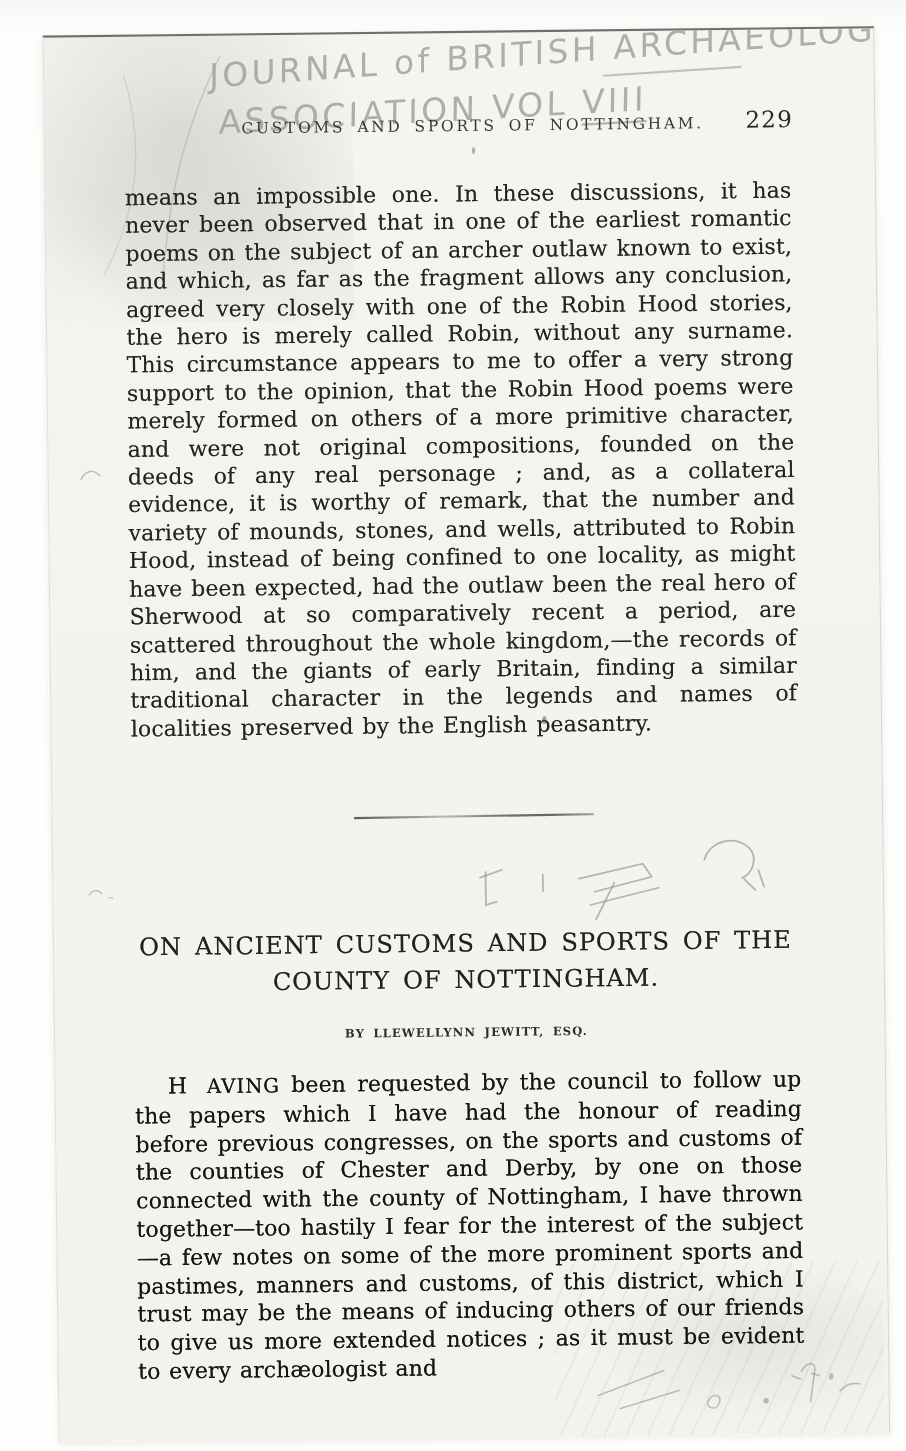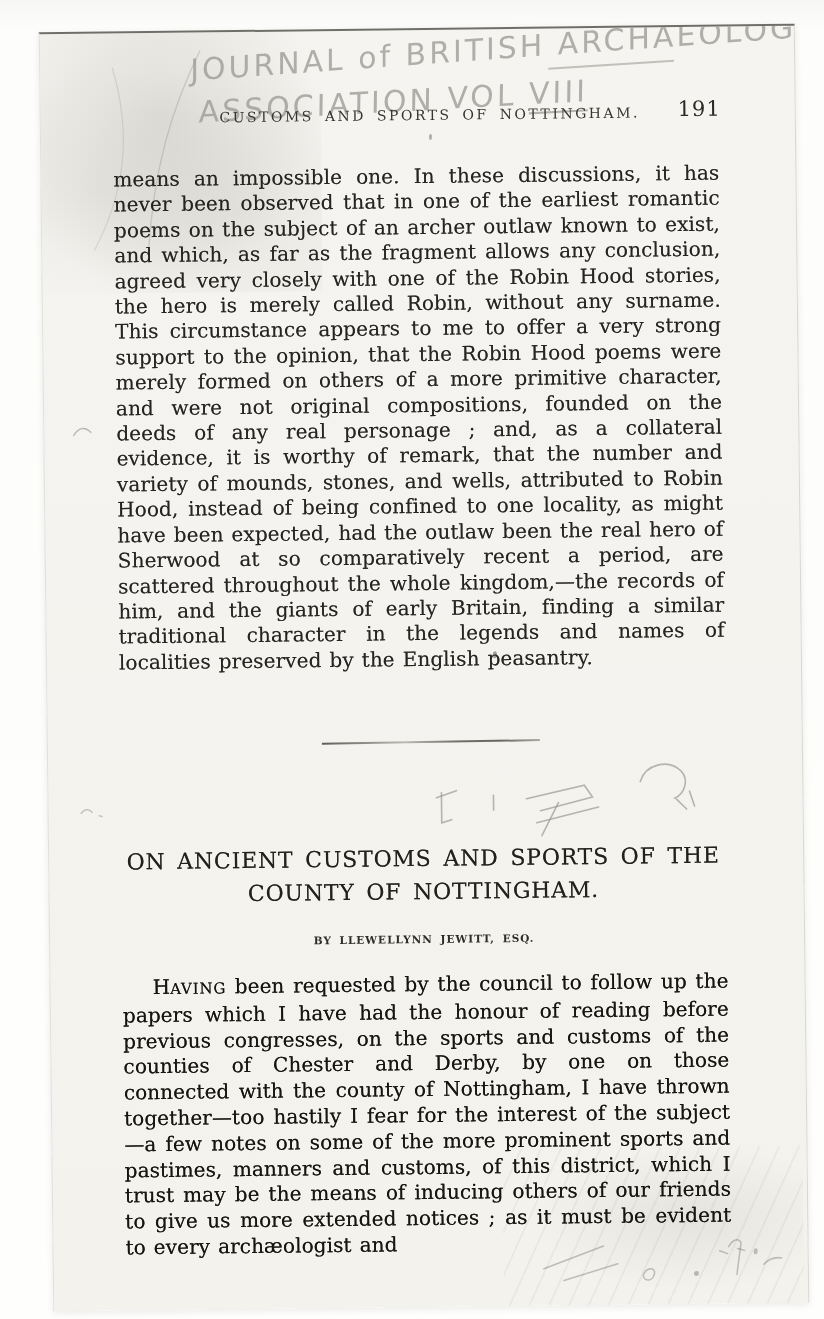--- a/index.html
+++ b/index.html
@@ -48,21 +48,21 @@
   }
   .par-1{
     top:114px;line-height:25.4px;color:#262420;
     text-shadow:0 0 .25px rgba(38,36,32,.55);
   }
   .par-2{
     top:922px;line-height:25.8px;color:#17150f;text-indent:30px;
     text-shadow:0 0 .45px rgba(23,21,15,.8);
   }
   .sc-initial{font-size:20px;}
-  .sc-rest{font-size:15px;letter-spacing:.8px;}
+  .sc-rest{font-size:18px;letter-spacing:.8px;margin-left:18px;}
   .rule{
     position:absolute;top:711px;left:274px;width:218px;height:2px;
     transform:rotate(-.3deg);
     background:linear-gradient(90deg,rgba(58,56,50,.80),rgba(58,56,50,.30) 38%,rgba(58,56,50,.70) 62%,rgba(58,56,50,.75) 82%,rgba(58,56,50,.40));
   }
   .article-title{
     position:absolute;top:812px;left:72px;width:604px;text-align:center;
     font-size:22px;line-height:33px;letter-spacing:.8px;word-spacing:4px;
     color:#23211b;text-shadow:0 0 .3px rgba(35,33,27,.6);
   }
@@ -100,21 +100,21 @@
     <path d="M62,22 C82,92 72,150 42,205" fill="none" stroke="rgba(118,116,108,.18)" stroke-width="1.2"></path>
   </svg>
 
   <div class="hand hand-1">JOURNAL of BRITISH ARCHAEOLOGICAL</div>
   <div class="hand hand-2">
     <span>ASSOCIATION  VOL </span><span class="vol-underline">VIII</span>
   </div>
   <div class="pencil-line" style="left:508px;top:36px;width:126px;"></div>
 
   <div class="running-head">CUSTOMS AND SPORTS OF NOTTINGHAM.</div>
-  <div class="page-number">191</div>
+  <div class="page-number">229</div>
   <div class="speck" style="left:388px;top:104px;width:3px;height:6px;opacity:.6"></div>
 
   <p class="body-par par-1">means an impossible one.  In these discussions, it has never been observed that in one of the earliest romantic poems on the subject of an archer outlaw known to exist, and which, as far as the fragment allows any conclusion, agreed very closely with one of the Robin Hood stories, the hero is merely called Robin, without any surname. This circumstance appears to me to offer a very strong support to the opinion, that the Robin Hood poems were merely formed on others of a more primitive character, and were not original compositions, founded on the deeds of any real personage ; and, as a collateral evidence, it is worthy of remark, that the number and variety of mounds, stones, and wells, attributed to Robin Hood, instead of being confined to one locality, as might have been expected, had the outlaw been the real hero of Sherwood at so comparatively recent a period, are scattered throughout the whole kingdom,—the records of him, and the giants of early Britain, finding a similar traditional character in the legends and names of localities preserved by the English peasantry.</p>
 
   <div class="speck" style="left:446px;top:622px;width:4px;height:7px;opacity:.75"></div>
   <svg class="marks" style="left:26px;top:386px" width="30" height="24" viewBox="0 0 30 24">
     <path d="M3,16 q8,-13 18,-3" fill="none" stroke="rgba(112,110,102,.45)" stroke-width="1.3"></path>
   </svg>
   <svg class="marks" style="left:30px;top:770px" width="30" height="18" viewBox="0 0 30 18">
     <path d="M2,10 q6,-8 12,-1 M20,12 l4,1" fill="none" stroke="rgba(112,110,102,.4)" stroke-width="1.2"></path>

